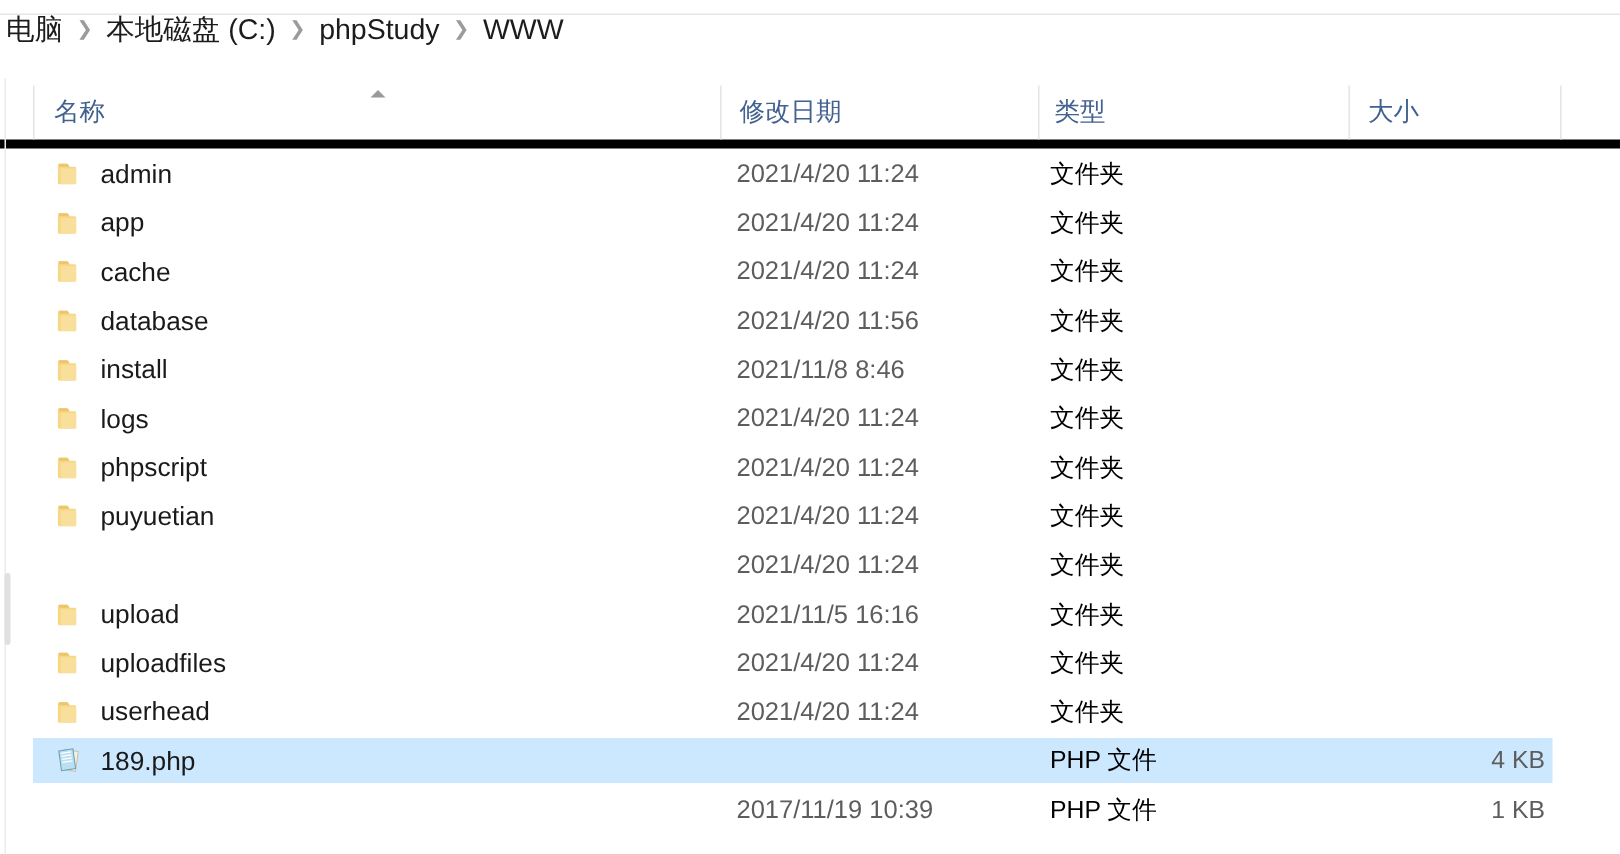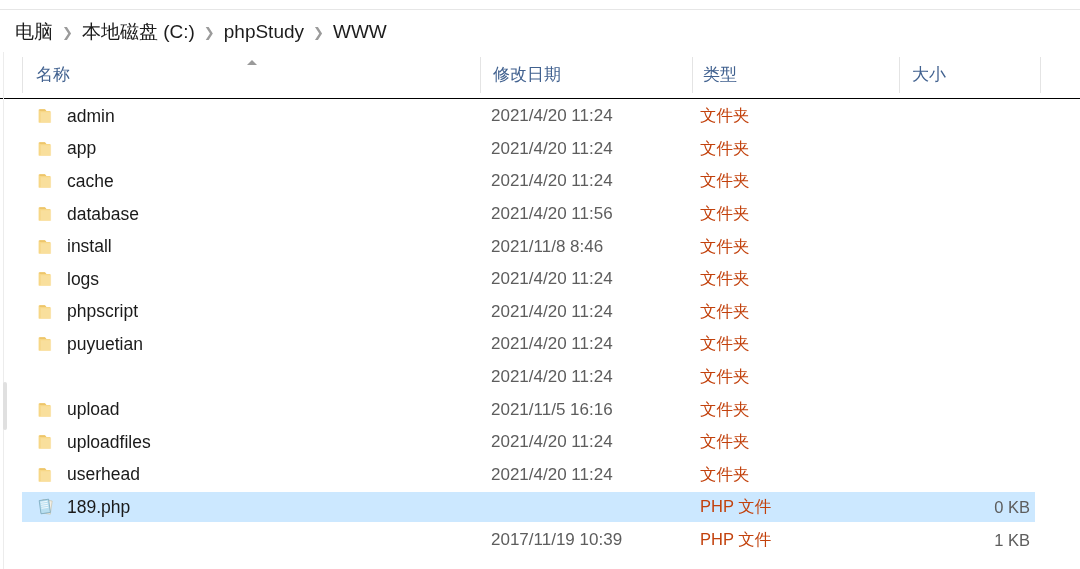--- a/index.html
+++ b/index.html
@@ -33,22 +33,22 @@
     box-sizing: border-box;
   }
 
   
   .breadcrumb {
     position: absolute;
     left: 0; top: 11px;
     width: 1080px;
     height: 40px;
     display: flex;
-    align-items: center;
-    padding-left: 15px;
+    align-items: flex-start;
+    padding-left: 4px;
     box-sizing: border-box;
     background: #ffffff;
   }
   .crumb {
     font-size: 19px;
     color: #1c1c1c;
     white-space: nowrap;
     line-height: 1;
   }
   .crumb-sep {
@@ -60,21 +60,21 @@
     top: 1px;
   }
 
   
   .col-header {
     position: absolute;
     left: 0; top: 51px;
     width: 1080px;
     height: 48px;
     background: #ffffff;
-    border-bottom: 1px solid #000000;
+    border-bottom: 6px solid #000000;
     box-sizing: border-box;
   }
   .col-header .hcell {
     position: absolute;
     top: 0;
     height: 47px;
     display: flex;
     align-items: center;
     font-size: 17px;
     color: #41618f;
@@ -139,21 +139,21 @@
   .cell {
     position: absolute;
     top: 0;
     height: 32.6px;
     display: flex;
     align-items: center;
     white-space: nowrap;
   }
   .c-name  { left: 36px; align-items: center; }
   .c-date  { left: 491px; font-size: 17px; color: #5d5d5d; }
-  .c-type  { left: 700px; font-size: 16.5px; color: #c2410c; }
+  .c-type  { left: 700px; font-size: 16.5px; color: #000000; }
   .c-size  { left: 880px; width: 150px; justify-content: flex-end;
              font-size: 16.5px; color: #5d5d5d; }
 
   .name-text {
     font-size: 17.5px;
     color: #1a1a1a;
     margin-left: 10px;
   }
 
   
@@ -394,21 +394,21 @@
               <path d="M3.2 3.6 L12.6 2.2 L14.4 15.4 L5.0 16.8 Z" fill="#b9dff0" stroke="#6d9fb5" stroke-width="0.7"></path>
               <path d="M4.6 5.3 L11.4 4.3" stroke="#ffffff" stroke-width="0.8"></path>
               <path d="M4.9 7.3 L11.7 6.3" stroke="#ffffff" stroke-width="0.8"></path>
               <path d="M5.2 9.3 L12.0 8.3" stroke="#ffffff" stroke-width="0.8"></path>
               <path d="M5.5 11.3 L12.3 10.3" stroke="#ffffff" stroke-width="0.8"></path>
             </svg>
           </span>
           <span class="name-text">189.php</span>
         </div>
         <div class="cell c-type">PHP 文件</div>
-        <div class="cell c-size">0 KB</div>
+        <div class="cell c-size">4 KB</div>
       </div>
       <div class="row">
         <div class="sel-bg"></div>
         <div class="cell c-date">2017/11/19 10:39</div>
         <div class="cell c-type">PHP 文件</div>
         <div class="cell c-size">1 KB</div>
       </div>
     </div>
 
 </div>

